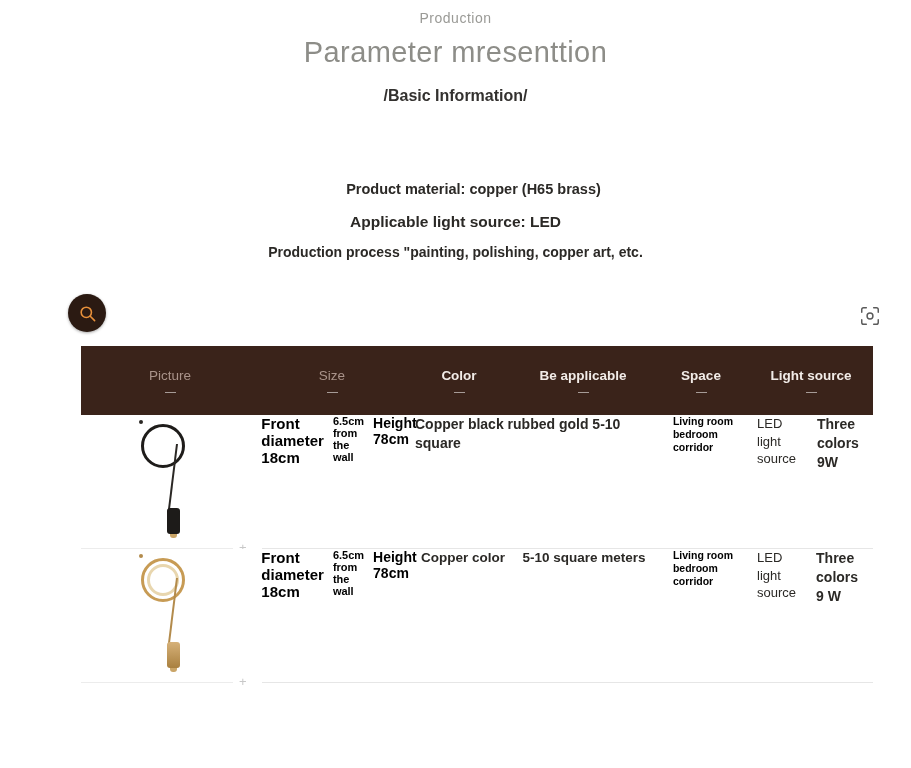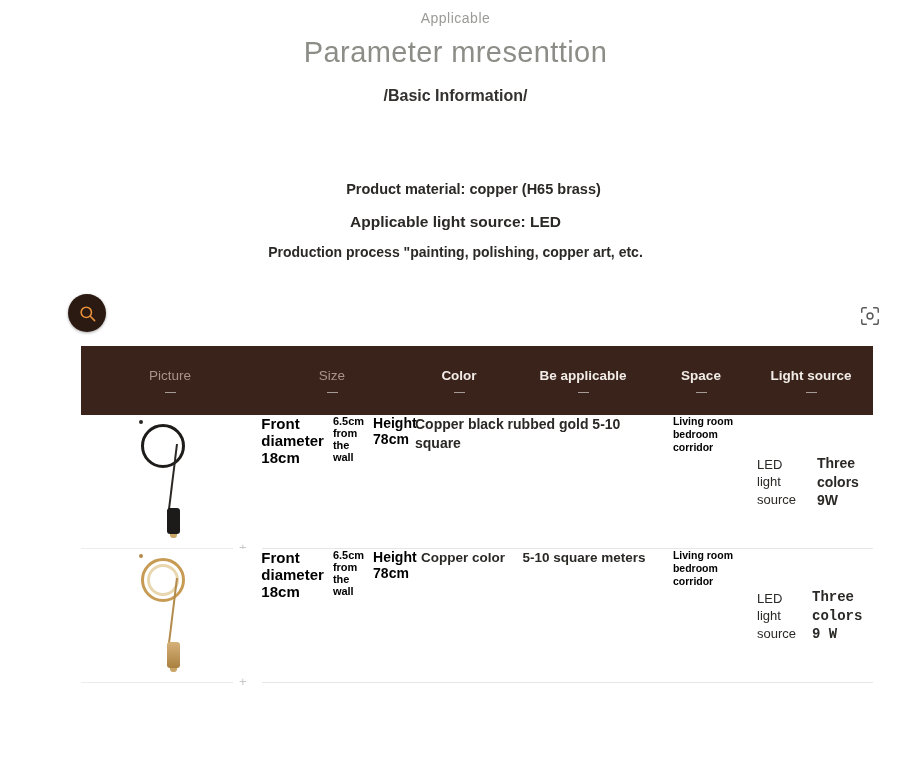--- a/index.html
+++ b/index.html
@@ -149,21 +149,21 @@
   .tiny { font-size: 10.5px; line-height: 1.25; font-weight: bold; }
 
   .size-cell { align-items: flex-start; padding-left: 20px; gap: 9px; }
   .size-cell .l1 { font-size: 15px; font-weight: bold; }
   .size-cell .l2 { font-size: 11px; font-weight: bold; }
   .size-cell .l3 { font-size: 14px; font-weight: bold; }
 
   .color-cell { align-items: flex-start; }
   .app-cell { align-items: flex-start; }
   .space-cell { align-items: flex-start; padding-left: 10px; }
-  .light-cell { align-items: center; padding-left: 8px; gap: 16px; }
+  .light-cell { align-items: flex-start; padding-left: 8px; gap: 16px; }
 
   .pic-cell {
     width: 178px;
     display: flex;
     align-items: center;
     justify-content: center;
     position: relative;
   }
 
   
@@ -209,21 +209,21 @@
     width: 4px; height: 4px;
     border-radius: 50%;
     background: #2a2724;
   }
 </style>
 </head>
 <body>
 
 <div class="page">
 
-  <div class="hdr-info">Applicable</div>
+  <div class="hdr-info">Production</div>
   <div class="hdr-title">Parameter mresenttion</div>
   <div class="hdr-sub">/Basic Information/</div>
 
   <div class="spec spec-1">Product material: copper (H65 brass)</div>
   <div class="spec spec-2">Applicable light source: LED</div>
   <div class="spec spec-3">Production process "painting, polishing, copper art, etc.</div>
 
   <div class="search-fab">
     <span>
       <svg width="19" height="19" viewBox="0 0 24 24" fill="none" stroke="#e8903a" stroke-width="2">
@@ -336,18 +336,18 @@
       </div>
 
       <div class="cell space-cell c-space">
         <div class="tiny" style="white-space:pre-line;">Living room
 bedroom
 corridor</div>
       </div>
 
       <div class="cell light-cell c-light">
         <div class="cell-text">LED light source</div>
-        <div class="cell-text b" style="font-size:14px;font-family:Liberation Mono, monospace;">Three colors 9 W</div>
+        <div class="cell-text b" style="font-size:14px;">Three colors 9 W</div>
       </div>
     </div>
 
   </div>
 </div>
 
 </body></html>

